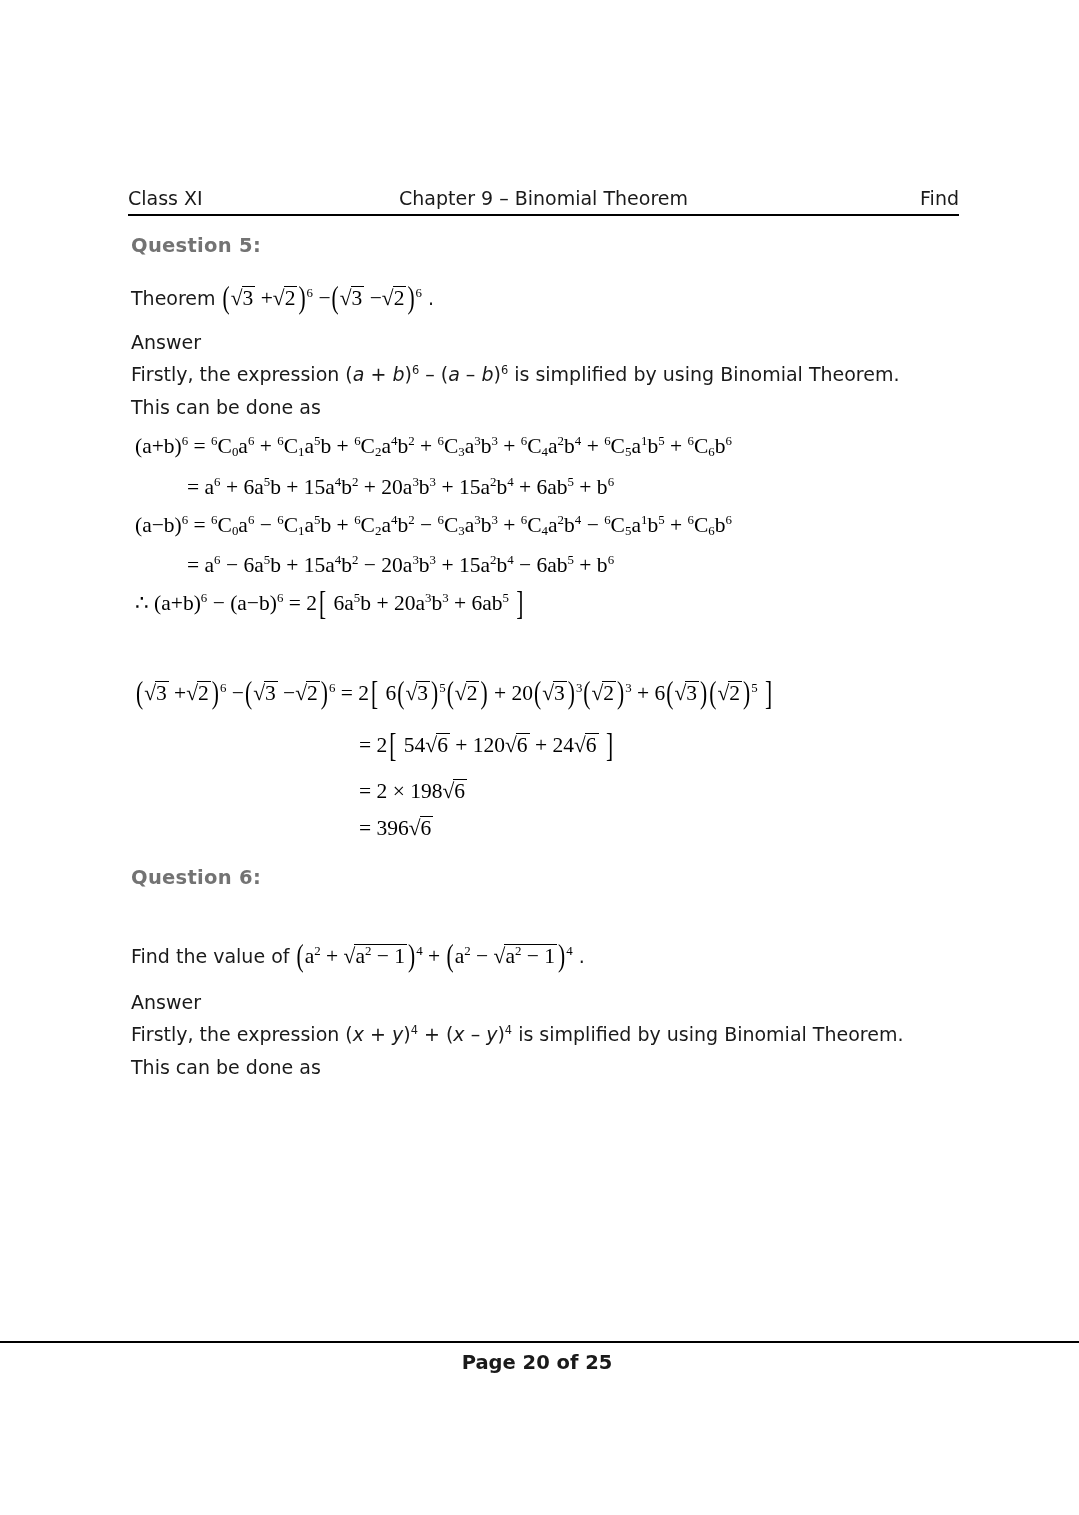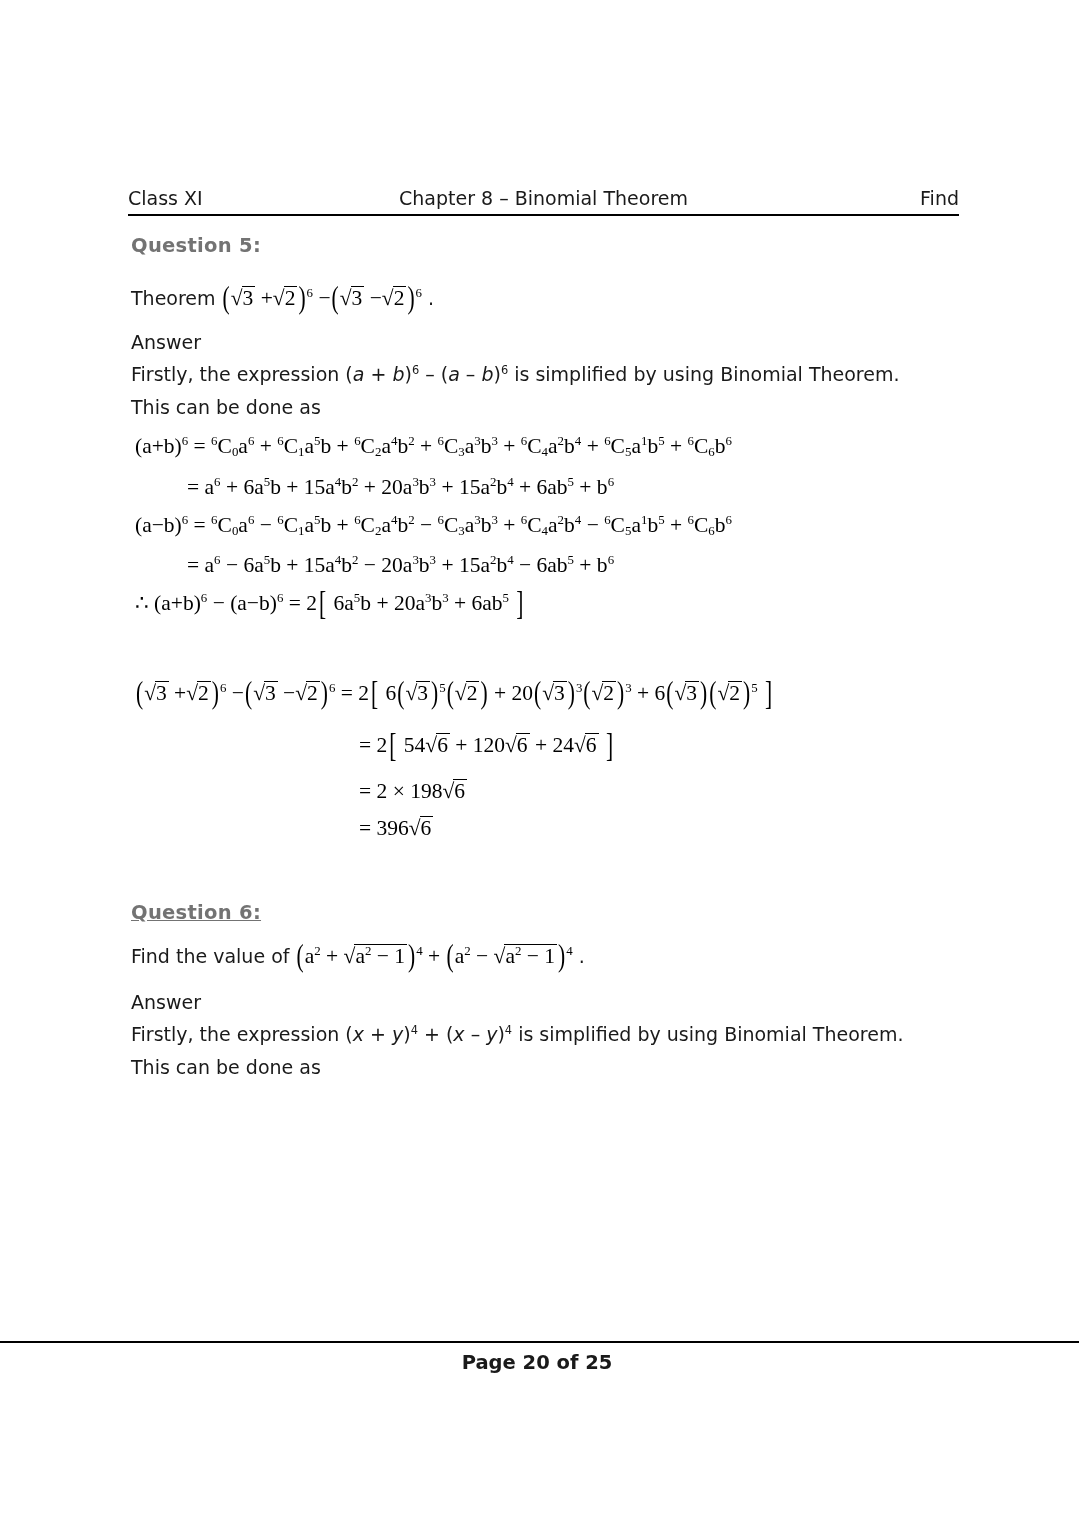--- a/index.html
+++ b/index.html
@@ -71,21 +71,21 @@
   .footer-rule{left:0;width:1079px;top:1341px;border-top:2.5px solid #000;height:0;}
   .footer-text{left:0;width:1074px;top:1351px;text-align:center;font-weight:bold;font-size:19.5px;}
 </style>
 </head>
 <body>
 
 <div class="page">
 
   <div class="abs header">
     <span class="hl">Class XI</span>
-    <span class="hc">Chapter 8 – Binomial Theorem</span>
+    <span class="hc">Chapter 9 – Binomial Theorem</span>
     <span class="hr">Find</span>
   </div>
 
   <div class="abs qhead" style="top:234px;">Question 5:</div>
 
   <div class="abs frow" style="top:286px;">
     <span class="flabel"><span>Theorem</span><span>&nbsp;</span></span>
     <span class="math"><span class="pa">(</span><span class="sqrt"><span class="rad">√</span><span class="vinc">3</span></span> +<span class="sqrt"><span class="rad">√</span><span class="vinc">2</span></span><span class="pa">)</span><sup>6</sup> −<span class="pa">(</span><span class="sqrt"><span class="rad">√</span><span class="vinc">3</span></span> −<span class="sqrt"><span class="rad">√</span><span class="vinc">2</span></span><span class="pa">)</span><sup>6</sup></span>
     <span class="fdot">.</span>
   </div>
@@ -98,21 +98,21 @@
   <div class="abs math mline" style="top:434px;">(a+b)<sup>6</sup> = <sup>6</sup>C<sub>0</sub>a<sup>6</sup> + <sup>6</sup>C<sub>1</sub>a<sup>5</sup>b + <sup>6</sup>C<sub>2</sub>a<sup>4</sup>b<sup>2</sup> + <sup>6</sup>C<sub>3</sub>a<sup>3</sup>b<sup>3</sup> + <sup>6</sup>C<sub>4</sub>a<sup>2</sup>b<sup>4</sup> + <sup>6</sup>C<sub>5</sub>a<sup>1</sup>b<sup>5</sup> + <sup>6</sup>C<sub>6</sub>b<sup>6</sup></div>
   <div class="abs math mline ind1" style="top:475px;">= a<sup>6</sup> + 6a<sup>5</sup>b + 15a<sup>4</sup>b<sup>2</sup> + 20a<sup>3</sup>b<sup>3</sup> + 15a<sup>2</sup>b<sup>4</sup> + 6ab<sup>5</sup> + b<sup>6</sup></div>
   <div class="abs math mline" style="top:513px;">(a−b)<sup>6</sup> = <sup>6</sup>C<sub>0</sub>a<sup>6</sup> − <sup>6</sup>C<sub>1</sub>a<sup>5</sup>b + <sup>6</sup>C<sub>2</sub>a<sup>4</sup>b<sup>2</sup> − <sup>6</sup>C<sub>3</sub>a<sup>3</sup>b<sup>3</sup> + <sup>6</sup>C<sub>4</sub>a<sup>2</sup>b<sup>4</sup> − <sup>6</sup>C<sub>5</sub>a<sup>1</sup>b<sup>5</sup> + <sup>6</sup>C<sub>6</sub>b<sup>6</sup></div>
   <div class="abs math mline ind1" style="top:553px;">= a<sup>6</sup> − 6a<sup>5</sup>b + 15a<sup>4</sup>b<sup>2</sup> − 20a<sup>3</sup>b<sup>3</sup> + 15a<sup>2</sup>b<sup>4</sup> − 6ab<sup>5</sup> + b<sup>6</sup></div>
   <div class="abs math mline" style="top:590px;">∴ (a+b)<sup>6</sup> − (a−b)<sup>6</sup> = 2<span class="bk">[</span> 6a<sup>5</sup>b + 20a<sup>3</sup>b<sup>3</sup> + 6ab<sup>5</sup> <span class="bk">]</span></div>
   <div class="abs math mline" style="top:681px;"><span class="pa">(</span><span class="sqrt"><span class="rad">√</span><span class="vinc">3</span></span> +<span class="sqrt"><span class="rad">√</span><span class="vinc">2</span></span><span class="pa">)</span><sup>6</sup> −<span class="pa">(</span><span class="sqrt"><span class="rad">√</span><span class="vinc">3</span></span> −<span class="sqrt"><span class="rad">√</span><span class="vinc">2</span></span><span class="pa">)</span><sup>6</sup> = 2<span class="bk">[</span> 6<span class="pa">(</span><span class="sqrt"><span class="rad">√</span><span class="vinc">3</span></span><span class="pa">)</span><sup>5</sup><span class="pa">(</span><span class="sqrt"><span class="rad">√</span><span class="vinc">2</span></span><span class="pa">)</span> + 20<span class="pa">(</span><span class="sqrt"><span class="rad">√</span><span class="vinc">3</span></span><span class="pa">)</span><sup>3</sup><span class="pa">(</span><span class="sqrt"><span class="rad">√</span><span class="vinc">2</span></span><span class="pa">)</span><sup>3</sup>  + 6<span class="pa">(</span><span class="sqrt"><span class="rad">√</span><span class="vinc">3</span></span><span class="pa">)</span><span class="pa">(</span><span class="sqrt"><span class="rad">√</span><span class="vinc">2</span></span><span class="pa">)</span><sup>5</sup> <span class="bk">]</span></div>
   <div class="abs math mline ind2" style="top:733px;">= 2<span class="bk">[</span> 54<span class="sqrt"><span class="rad">√</span><span class="vinc">6</span></span> + 120<span class="sqrt"><span class="rad">√</span><span class="vinc">6</span></span> + 24<span class="sqrt"><span class="rad">√</span><span class="vinc">6</span></span> <span class="bk">]</span></div>
   <div class="abs math mline ind2" style="top:779px;">= 2 × 198<span class="sqrt"><span class="rad">√</span><span class="vinc">6</span></span></div>
   <div class="abs math mline ind2" style="top:816px;">= 396<span class="sqrt"><span class="rad">√</span><span class="vinc">6</span></span></div>
 
-  <div class="abs qhead" style="top:901px;text-decoration:underline;">Question 6:</div>
+  <div class="abs qhead" style="top:866px;">Question 6:</div>
 
   <div class="abs frow" style="top:944px;">
     <span class="flabel"><span>Find the value of</span><span>&nbsp;</span></span>
     <span class="math"><span class="pa">(</span>a<sup>2</sup> + <span class="sqrt"><span class="rad">√</span><span class="vinc">a<sup>2</sup> − 1</span></span><span class="pa">)</span><sup>4</sup> + <span class="pa">(</span>a<sup>2</sup> − <span class="sqrt"><span class="rad">√</span><span class="vinc">a<sup>2</sup> − 1</span></span><span class="pa">)</span><sup>4</sup></span>
     <span class="fdot">.</span>
   </div>
 
   <div class="abs body-text" style="top:990px;">Answer</div>
   <div class="abs body-text" style="top:1022px;">Firstly, the expression (<span class="it">x</span> + <span class="it">y</span>)<sup>4</sup> + (<span class="it">x</span> – <span class="it">y</span>)<sup>4</sup> is simplified by using Binomial Theorem.</div>
   <div class="abs body-text" style="top:1055px;">This can be done as</div>

